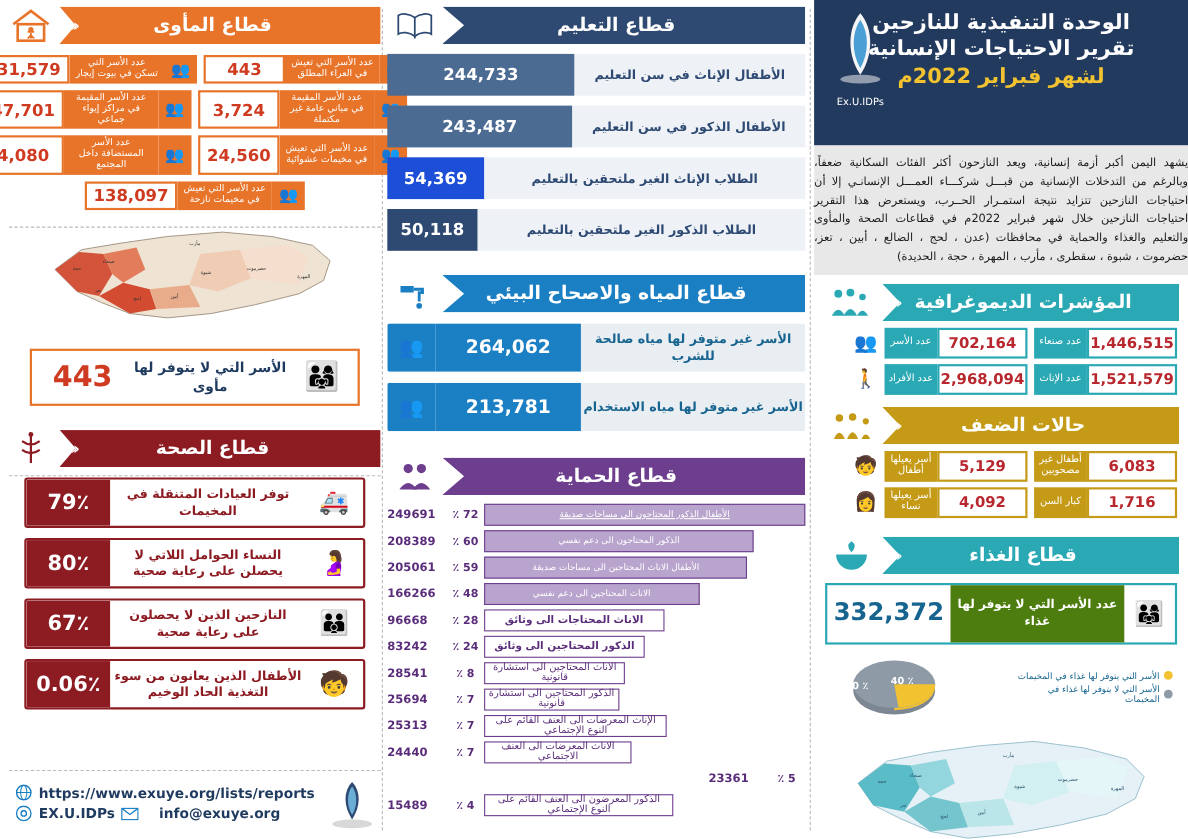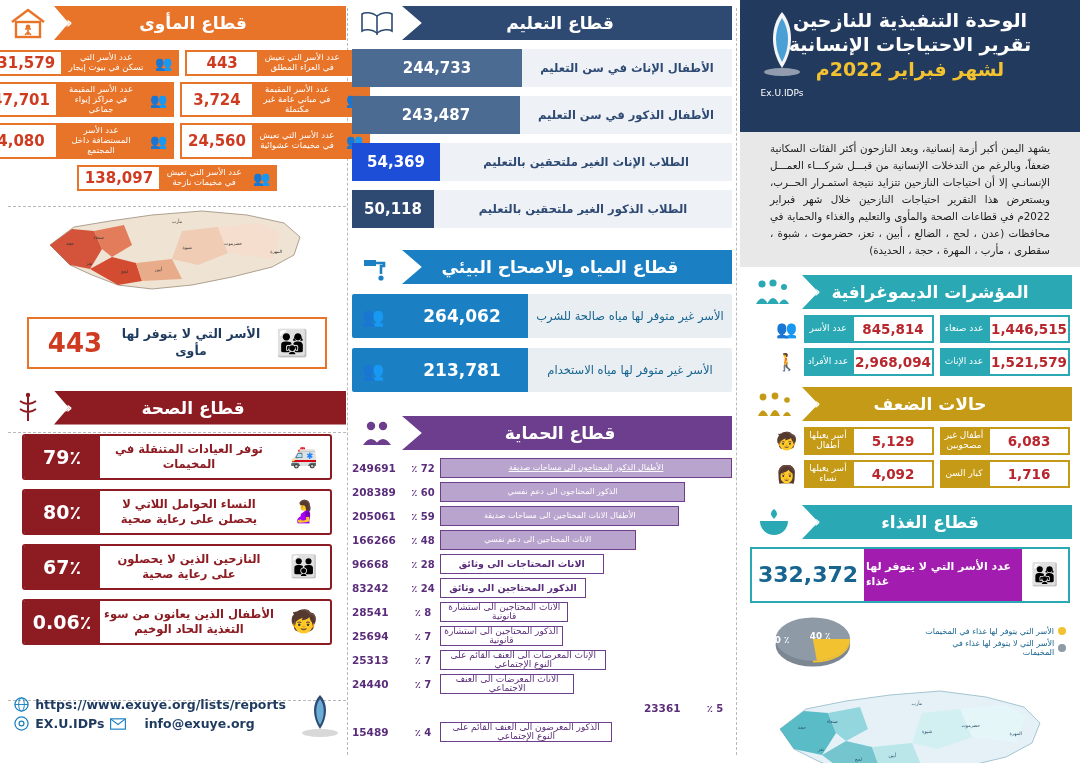--- a/index.html
+++ b/index.html
@@ -64,35 +64,35 @@
 
   
   .hl-row { margin:9px auto 0; width:310px; height:46px; display:flex; align-items:center;
             border:2px solid #8c1b22; border-radius:3px; overflow:hidden; background:#fff; }
   .hl-pct { background:#8c1b22; color:#fff; font-weight:bold; font-size:19px; width:76px;
             height:100%; display:flex; align-items:center; justify-content:center; }
   .hl-txt { flex:1; text-align:center; font-size:11.5px; font-weight:bold; color:#8c1b22; line-height:1.25; padding:0 4px;}
   .hl-ico { width:52px; text-align:center; color:#8c1b22; font-size:22px; }
 
   
-  .footer { position:absolute; left:8px; bottom:18px; width:338px; height:62px;
+  .footer { position:absolute; left:8px; bottom:2px; width:338px; height:62px;
             display:flex; align-items:center; gap:8px; }
   .f-lines { font-size:12.5px; color:#1e3a5f; direction:ltr; text-align:left; }
   .f-lines div { display:flex; align-items:center; gap:6px; margin:4px 0; font-weight:bold;}
 
   
   .edu-row { display:flex; align-items:center; height:38px; margin-top:9px; }
   .edu-lab { flex:1; background:#eef2f7; color:#2e4a73; font-weight:bold; font-size:11.5px;
              display:flex; align-items:center; justify-content:center; height:100%; }
   .edu-val { color:#fff; font-weight:bold; font-size:15px; display:flex; align-items:center;
              justify-content:center; height:100%; }
 
   
   .wat-row { display:flex; align-items:center; height:44px; margin-top:10px; border-radius:2px; overflow:hidden;}
-  .wat-lab { flex:1; background:#e9eef3; color:#16648f; font-weight:normal; font-size:11.5px;
+  .wat-lab { flex:1; background:#e9eef3; color:#16648f; font-weight:bold; font-size:11.5px;
              display:flex; align-items:center; justify-content:center; text-align:center; height:100%; line-height:1.3;}
   .wat-val { background:#1b7fc4; color:#fff; font-weight:bold; font-size:17px; width:132px;
              display:flex; align-items:center; justify-content:center; height:100%; }
   .wat-ico { background:#1b7fc4; color:#fff; width:44px; height:100%; display:flex;
              align-items:center; justify-content:center; font-size:18px; }
 
   
   .prot { margin-top:8px; }
   .pr-row { display:flex; align-items:center; height:20px; margin-bottom:4px; }
   .pr-count { width:54px; text-align:left; font-size:10.5px; font-weight:bold; color:#5a2d7a; direction:ltr;}
@@ -103,41 +103,41 @@
               border:1px solid #6d3e8e; line-height:1.05; padding:0 2px; }
   .pr-fill.light { background:#ffffff; color:#5a2d7a; }
 
   
   .hdr { background:#223a5e; color:#fff; height:132px; position:relative; padding:8px 12px; }
   .hdr h1 { margin:0; font-size:19px; text-align:center; line-height:1.28; }
   .hdr .l3 { color:#f2c230; }
   .hdr .logo { position:absolute; left:10px; top:8px; width:64px; text-align:center; }
 
   .intro { background:#e8e8e8; color:#1a1a1a; font-size:10.3px; line-height:1.65;
-           padding:8px 30px; text-align:justify; }
+           padding:8px 0; text-align:justify; }
 
   .demo-grid { padding:6px 10px 2px; }
   .dm-row { display:flex; gap:6px; justify-content:flex-start; align-items:center; margin-bottom:5px;}
   .dm-cell { display:flex; align-items:stretch; height:28px; }
   .dm-num { border:2px solid #2aa9b5; color:#b8272d; font-weight:bold; font-size:13.5px;
             min-width:82px; display:flex; align-items:center; justify-content:center; background:#fff;}
   .dm-lab { background:#2aa9b5; color:#fff; font-size:9px; width:48px; display:flex;
             align-items:center; justify-content:center; text-align:center; line-height:1.1;}
   .dm-ico { width:34px; display:flex; align-items:center; justify-content:center; color:#2aa9b5; font-size:17px;}
 
   .vul-grid { padding:6px 10px 2px; }
   .vl-cell .dm-num { border-color:#c49a16; }
   .vl-cell .dm-lab { background:#c49a16; }
   .vl-cell .dm-ico { color:#c49a16; }
 
   .food-box { margin:8px 10px 0; height:56px; display:flex; align-items:center;
               border:2px solid #2aa9b5; background:#fff; }
   .food-box .n { color:#16648f; font-weight:bold; font-size:22px; width:112px; text-align:center; }
-  .food-box .t { flex:1; background:#a21caf; color:#fff; font-size:11px; font-weight:bold;
-                 text-align:left; line-height:1.35; height:100%; display:flex; align-items:center;
+  .food-box .t { flex:1; background:#4d7c0f; color:#fff; font-size:11px; font-weight:bold;
+                 text-align:center; line-height:1.35; height:100%; display:flex; align-items:center;
                  justify-content:center; padding:0 2px;}
   .food-box .i { width:46px; text-align:center; color:#2aa9b5; font-size:22px; }
 
   .legend { display:flex; flex-direction:column; gap:3px; font-size:8px; color:#16648f; }
   .legend div { display:flex; align-items:center; gap:4px;margin-left:40px; }
   .dot { width:8px; height:8px; border-radius:50%; display:inline-block; }
 
   .small { font-size:9px; }
 </style>
 </head>
@@ -494,21 +494,21 @@
       </svg>
     </div>
 
     <div class="demo-grid">
       <div class="dm-row">
         <div class="dm-cell">
           <span class="dm-num">1,446,515</span>
           <span class="dm-lab">عدد صنعاء</span>
         </div>
         <div class="dm-cell">
-          <span class="dm-num">845,814</span>
+          <span class="dm-num">702,164</span>
           <span class="dm-lab">عدد الأسر</span>
           <span class="dm-ico">👥</span>
         </div>
       </div>
       <div class="dm-row">
         <div class="dm-cell">
           <span class="dm-num">1,521,579</span>
           <span class="dm-lab">عدد الإناث</span>
         </div>
         <div class="dm-cell">

